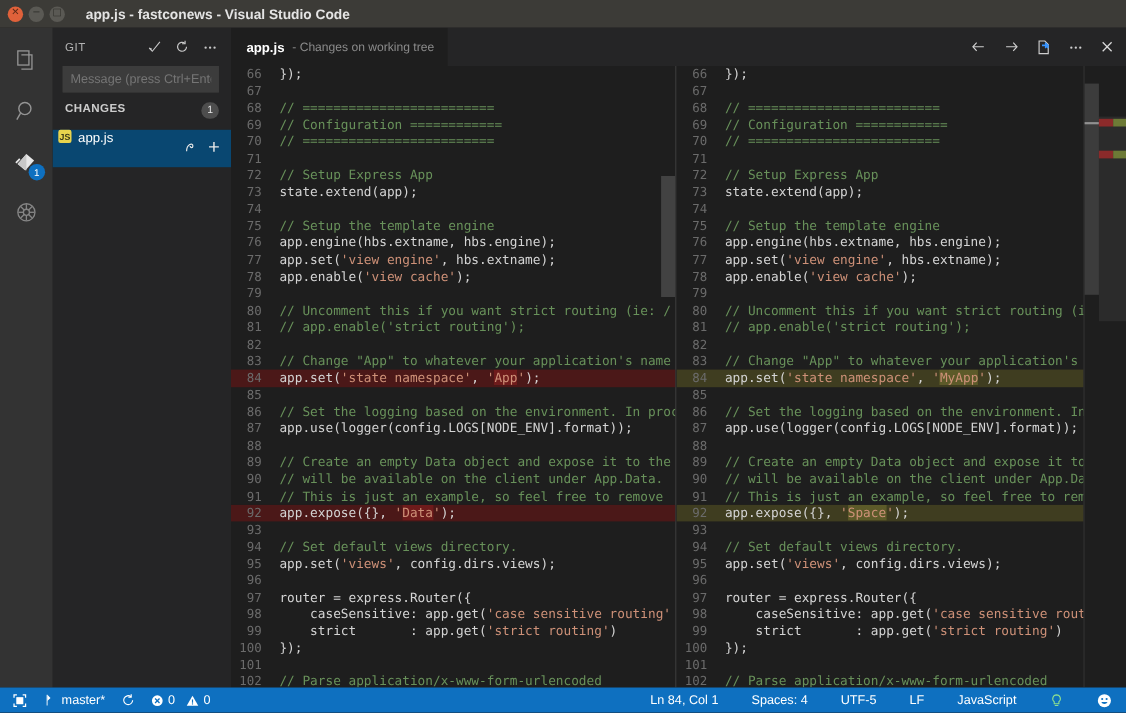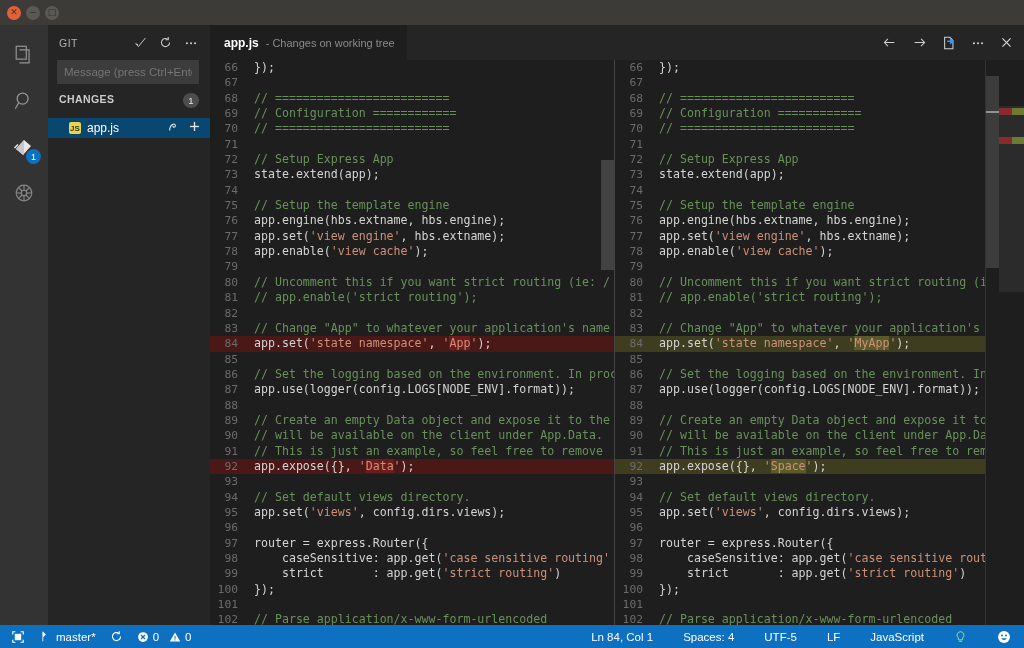--- a/index.html
+++ b/index.html
@@ -44,22 +44,22 @@
   #msgbox{
     margin:0 9px; height:24px; background:#3c3c3c; border:1px solid #3c3c3c;
     color:#9b9b9b; font-size:11.5px; padding:0 6px; outline:none; width:142px;
     font-family:"Liberation Sans",sans-serif;
   }
   #changes-head{ display:flex; align-items:flex-start; height:25px; margin-top:9px; padding:0 11px; }
   #changes-label{ font-size:10.5px; font-weight:bold; color:#cccccc; letter-spacing:.4px; flex:1;}
   #changes-count{ background:#4d4d4d; color:#e8e8e8; border-radius:9px; min-width:16px;
                   height:15px; font-size:9.5px; display:flex; align-items:center;
                   justify-content:center; padding:0 4px;}
-  .change-row{ height:20px; background:#094771; display:flex; align-items:center;
-               padding:0 9px 0 21px; color:#ffffff; font-size:12px; }
+  .change-row{ height:34px; background:#094771; display:flex; 
+               padding:0 9px 0 5px; color:#ffffff; font-size:12px; }
   .jsicon{ width:12px; height:12px; background:#e8d44d; color:#3b3b1a; font-size:8px;
            font-weight:bold; display:flex; align-items:center; justify-content:center;
            border-radius:2px; margin-right:6px; font-family:"Liberation Sans",sans-serif;}
   .change-name{ flex:1; }
   .row-actions{ display:flex; gap:9px; align-items:center; color:#e8e8e8; }
 
   
   #editor-group{ flex:1; display:flex; flex-direction:column; background:#1e1e1e; min-width:0;}
   #tabbar{ height:35px; background:#252526; display:flex; align-items:center; }
   #tab{ height:35px; background:#1e1e1e; display:flex; align-items:center; padding:0 12px 0 14px;
@@ -125,20 +125,21 @@
 </style>
 </head>
 <body>
 
 <div id="titlebar">
   <div class="wbtns">
     <div class="wbtn close">✕</div>
     <div class="wbtn min">−</div>
     <div class="wbtn max">□</div>
   </div>
+  <div id="title-left">app.js - fastconews - Visual Studio Code</div>
 </div>
 
 <div id="main">
 
   <div id="activitybar">
     <div class="act">
       <span>
         <svg width="22" height="22" viewBox="0 0 24 24" fill="none" stroke="#d0d0d0" stroke-width="1.3">
           <rect x="3.5" y="2.5" width="11" height="14"></rect>
             <path d="M7 6.5h10.5v14H7"></path>

